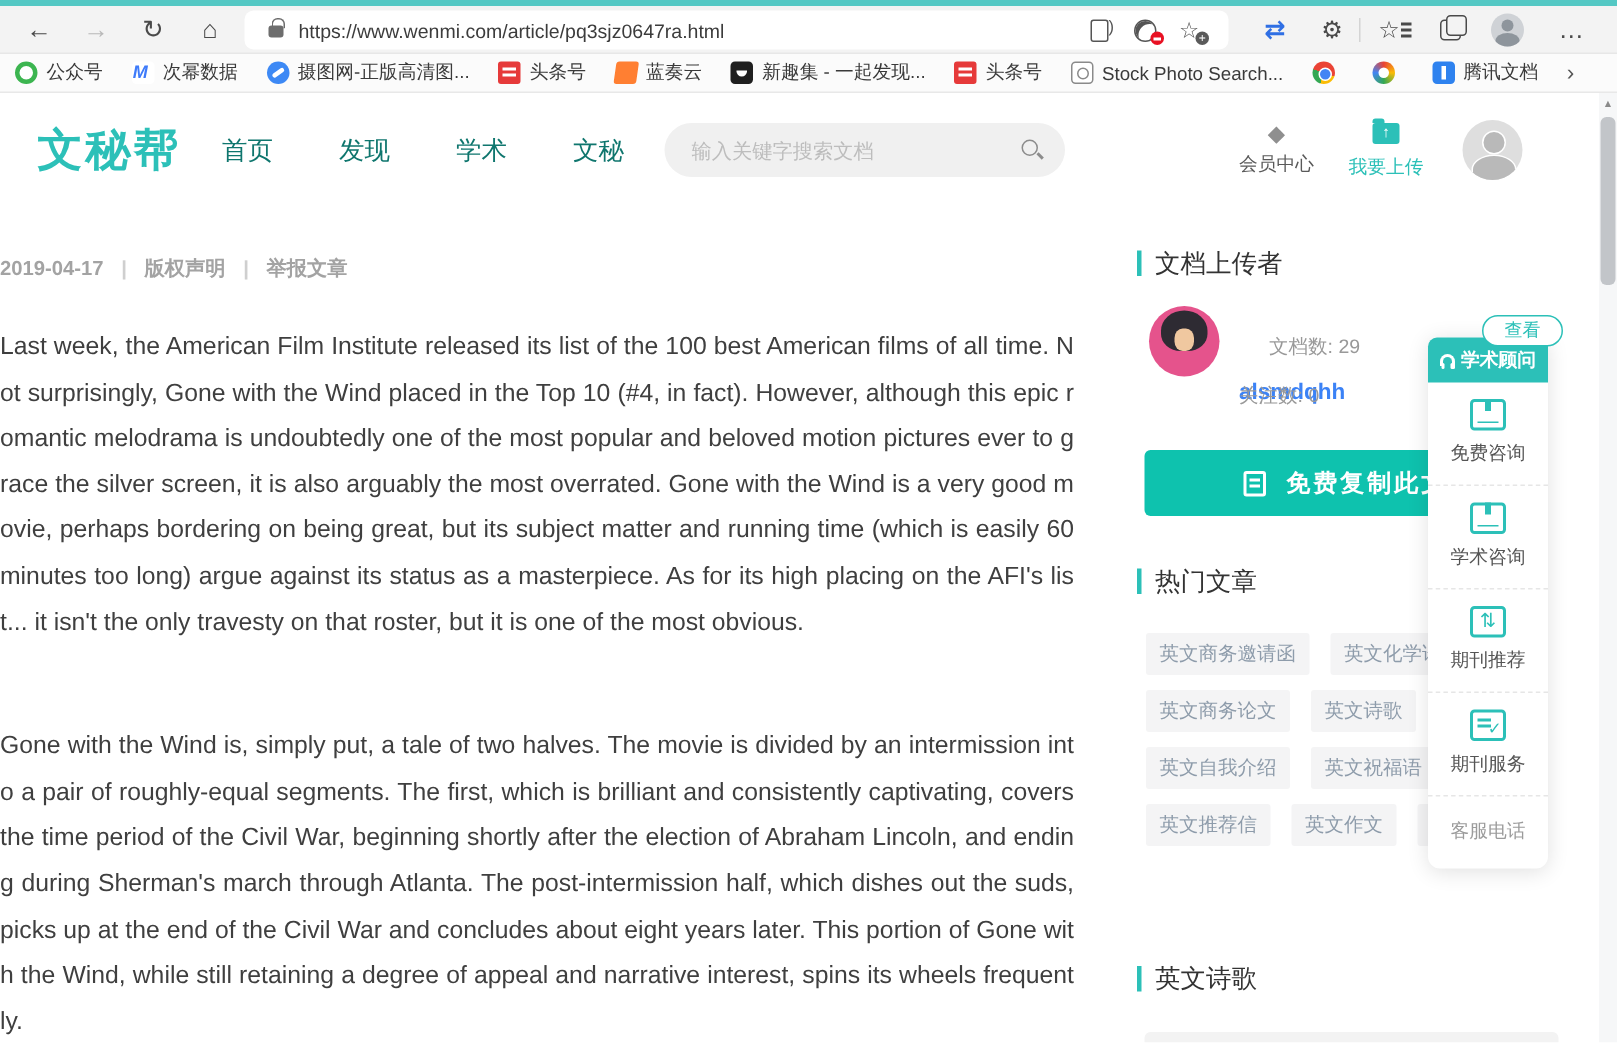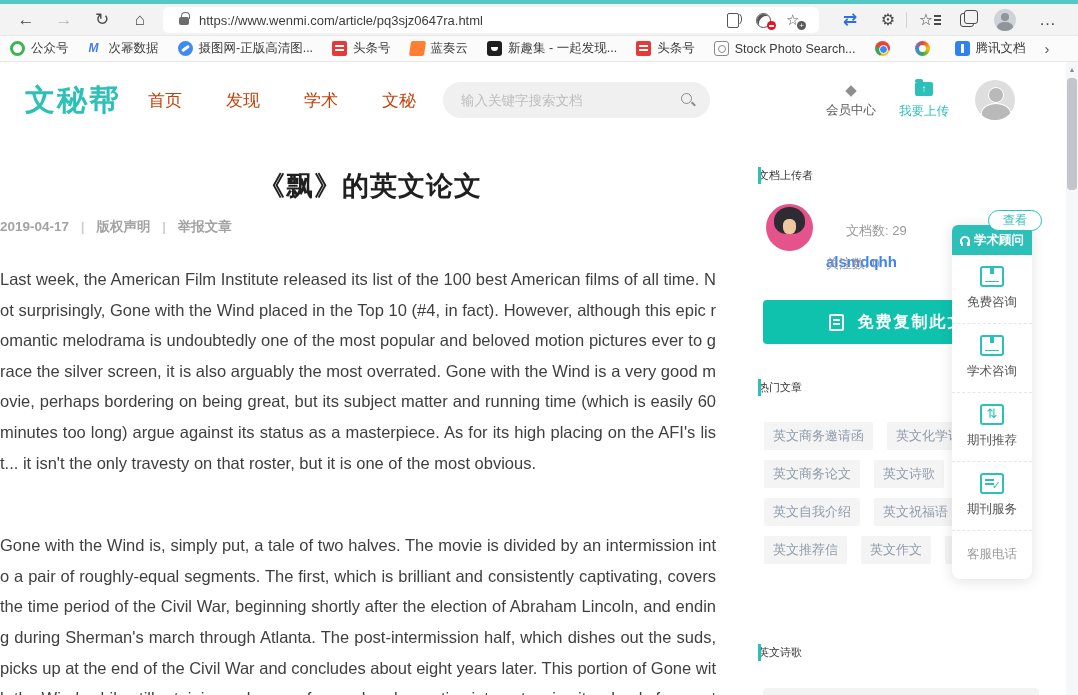--- a/index.html
+++ b/index.html
@@ -53,21 +53,21 @@
   .i-chrome::before { content:""; position:absolute; left:4px; top:4px; width:7px; height:7px; background:#4285f4; border:1.5px solid #fff; border-radius:50%; }
   .i-cco { border-radius:50%; background:conic-gradient(#ea4335, #fbbc05, #34a853, #4285f4, #ea4335); }
   .i-cco::before { content:""; position:absolute; left:4px; top:4px; width:7px; height:7px; background:#fff; border-radius:50%; }
   .i-tencent { background:#2e82ef; } .i-tencent::before { content:""; position:absolute; left:6px; top:3px; width:3px; height:9px; background:#fff; }
   .bm-spacer { margin-left:auto; }
   .chev { color:#555; font-size:15px; }
   .bdiv { width:1px; height:15px; background:#dcdcdc; }
 
   
   .logo { position:absolute; left:25px; top:80px; font-size:30px; font-weight:bold; color:#2cc0b8; letter-spacing:2px; }
-  .mainnav { position:absolute; left:148px; top:89px; display:flex; gap:44px; font-size:17px; color:#c2410c; }
+  .mainnav { position:absolute; left:148px; top:89px; display:flex; gap:44px; font-size:17px; color:#0f766e; }
   .searchbox { position:absolute; left:443px; top:82px; width:267px; height:36px; background:#f0f0f0; border-radius:18px; display:flex; align-items:center; padding:0 14px 0 18px; }
   .searchbox input { flex:1; border:none; outline:none; background:transparent; font-size:13.5px; color:#333; font-family:inherit; }
   .searchbox input::placeholder { color:#bdbdbd; }
   .mag { width:16px; height:16px; position:relative; flex:none; }
   .mag::before { content:""; position:absolute; left:1px; top:1px; width:9px; height:9px; border:1.5px solid #8c8c8c; border-radius:50%; }
   .mag::after { content:""; position:absolute; left:11px; top:11px; width:5px; height:1.8px; background:#8c8c8c; transform:rotate(45deg); }
   .hdr-item { position:absolute; top:82px; width:66px; text-align:center; font-size:12.5px; color:#5a5a5a; }
   .hdr-item .hlabel { display:block; margin-top:4px; }
   .hdr-item.teal { color:#2cc0b8; }
   .diam { display:inline-block; font-size:15px; color:#8f8f8f; line-height:15px; }
@@ -82,21 +82,21 @@
   .article { position:absolute; left:0; top:156px; width:740px; }
   .article h1 { margin-top:12px; text-align:center; font-size:27px; font-weight:bold; color:#1f1f1f; letter-spacing:1px; }
   .meta { margin-top:14px; text-align:left; font-size:13.5px; color:#a3a3a3;font-weight:bold; }
   .meta .sep { color:#cfcfcf; margin:0 8px; }
   .article p { width:716px; font-size:16.5px; line-height:30.6px; color:#3f3f3f; text-align:justify; word-break:break-all; }
   .article p.p1 { margin-top:28px; }
   .article p.p2 { margin-top:52px; }
 
   
   .sidebar { position:absolute; left:758px; top:166px; width:287px; height:529px; }
-  .sec-h { position:absolute; left:0; font-size:11px; color:#333; line-height:19px; }
+  .sec-h { position:absolute; left:0; font-size:17px; color:#333; padding-left:12px; line-height:19px; }
   .sec-h::before { content:""; position:absolute; left:0; top:1px; width:3px; height:17px; background:#2cc0b8; }
   .up-avatar { position:absolute; left:8px; top:38px; width:47px; height:47px; border-radius:50%; background:#e5538c; overflow:hidden; }
   .up-avatar::before { content:""; position:absolute; left:8px; top:3px; width:31px; height:27px; background:#2e2b33; border-radius:50% 50% 42% 42%; }
   .up-avatar::after { content:""; position:absolute; left:17px; top:15px; width:13px; height:15px; background:#f0c8a0; border-radius:42%; }
   .up-name { position:absolute; left:68px; top:44px; font-size:15px; font-weight:bold; color:#3b82f6;margin-top:43px; }
   .up-line1 { position:absolute; left:68px; top:56px; font-size:13px; color:#999;margin-left:20px; }
   .up-line2 { position:absolute; left:68px; top:89px; font-size:13px; color:#999; }
   .view-btn { position:absolute; left:230px; top:44px; width:54px; height:21px; border:1px solid #2cc0b8; border-radius:11px; color:#2cc0b8; font-size:12px; text-align:center; line-height:19px; background:#fff; z-index:6; }
   .copy-btn { position:absolute; left:5px; top:134px; width:268px; height:44px; background:#0ec2ae; border-radius:4px; color:#fff; font-size:16px; font-weight:bold; display:flex; align-items:center; justify-content:center; gap:14px; letter-spacing:2px; }
   .docic { width:15px; height:17px; border:2px solid #fff; border-radius:2px; position:relative; flex:none; }
@@ -234,21 +234,20 @@
   <span class="diam">◆</span>
   <span class="hlabel">会员中心</span>
 </div>
 <div class="hdr-item teal" style="left:891px">
   <span class="upfold"></span>
   <span class="hlabel">我要上传</span>
 </div>
 <div class="hdr-avatar"></div>
 
 <div class="article">
-  <h1>《飘》的英文论文</h1>
   <div class="meta">
     <span>2019-04-17</span>
     <span class="sep">|</span>
     <span>版权声明</span>
     <span class="sep">|</span>
     <span>举报文章</span>
   </div>
   <p class="p1">Last week, the American Film Institute released its list of the 100 best American films of all time. Not surprisingly, Gone with the Wind placed in the Top 10 (#4, in fact). However, although this epic romantic melodrama is undoubtedly one of the most popular and beloved motion pictures ever to grace the silver screen, it is also arguably the most overrated. Gone with the Wind is a very good movie, perhaps bordering on being great, but its subject matter and running time (which is easily 60 minutes too long) argue against its status as a masterpiece. As for its high placing on the AFI's list... it isn't the only travesty on that roster, but it is one of the most obvious.</p>
   <p class="p2">Gone with the Wind is, simply put, a tale of two halves. The movie is divided by an intermission into a pair of roughly-equal segments. The first, which is brilliant and consistently captivating, covers the time period of the Civil War, beginning shortly after the election of Abraham Lincoln, and ending during Sherman's march through Atlanta. The post-intermission half, which dishes out the suds, picks up at the end of the Civil War and concludes about eight years later. This portion of Gone with the Wind, while still retaining a degree of appeal and narrative interest, spins its wheels frequently.</p>
 </div>

